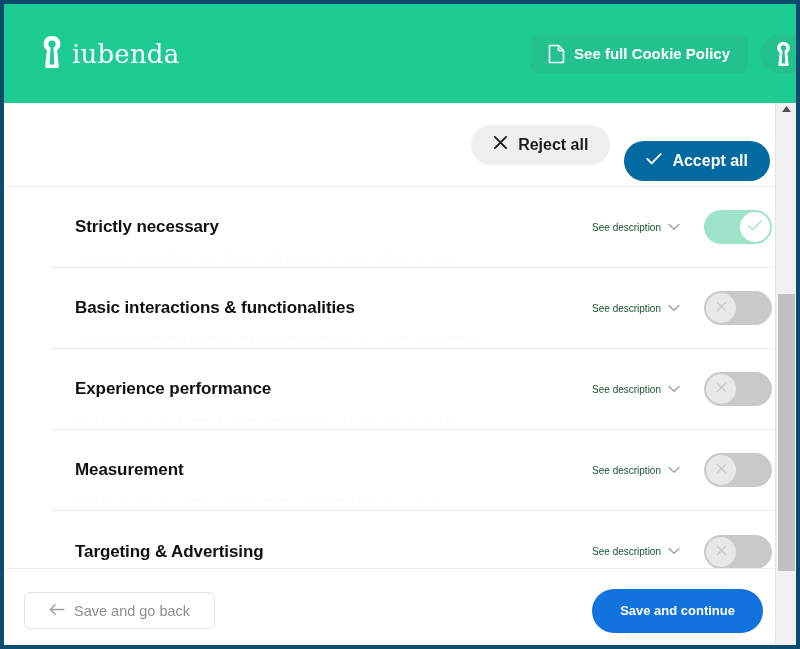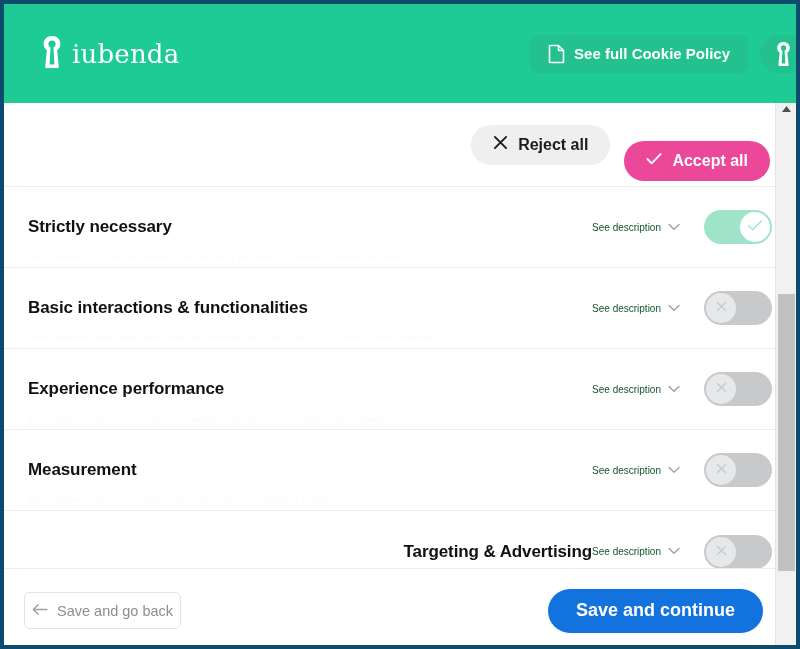--- a/index.html
+++ b/index.html
@@ -123,39 +123,40 @@
     font-size: 16px;
     font-weight: bold;
     cursor: pointer;
     white-space: nowrap;
   }
   .pill-reject {
     background: #efefef;
     color: #1c1c1c;
   }
   .pill-accept {
-    background: #ec4899;
+    background: #0369a1;
     color: #ffffff;
     margin-top: 32px;
   }
 
   
   .list {
     position: relative;
   }
   .cat-row {
     position: relative;
     height: 81px;
     box-sizing: border-box;
     display: flex;
     align-items: center;
     padding: 0 16px 0 24px;
     border-bottom: 1px solid #ececec;
-  }
-  .cat-row.last { border-bottom: none; text-align: right; }
+    margin-left: 47px;
+  }
+  .cat-row.last { border-bottom: none; }
 
   .cat-title {
     font-size: 17px;
     font-weight: bold;
     color: #111111;
     flex: 1 1 auto;
     letter-spacing: -.1px;
   }
   .see-desc {
     display: inline-flex;
@@ -228,31 +229,31 @@
   .btn-back {
     height: 37px;
     border: 1px solid #e2e2e2;
     border-radius: 6px;
     background: #ffffff;
     color: #8a8f94;
     font-size: 14.5px;
     display: inline-flex;
     align-items: center;
     gap: 9px;
-    padding: 0 7px;
+    padding: 0 24px;
     cursor: pointer;
     white-space: nowrap;
   }
   .btn-continue {
     height: 44px;
     border: none;
     border-radius: 22px;
     background: #1273de;
     color: #ffffff;
-    font-size: 18px;
+    font-size: 13px;
     font-weight: bold;
     padding: 0 28px;
     cursor: pointer;
     white-space: nowrap;
   }
 
   
   .scrollbar {
     position: absolute;
     right: 0;

